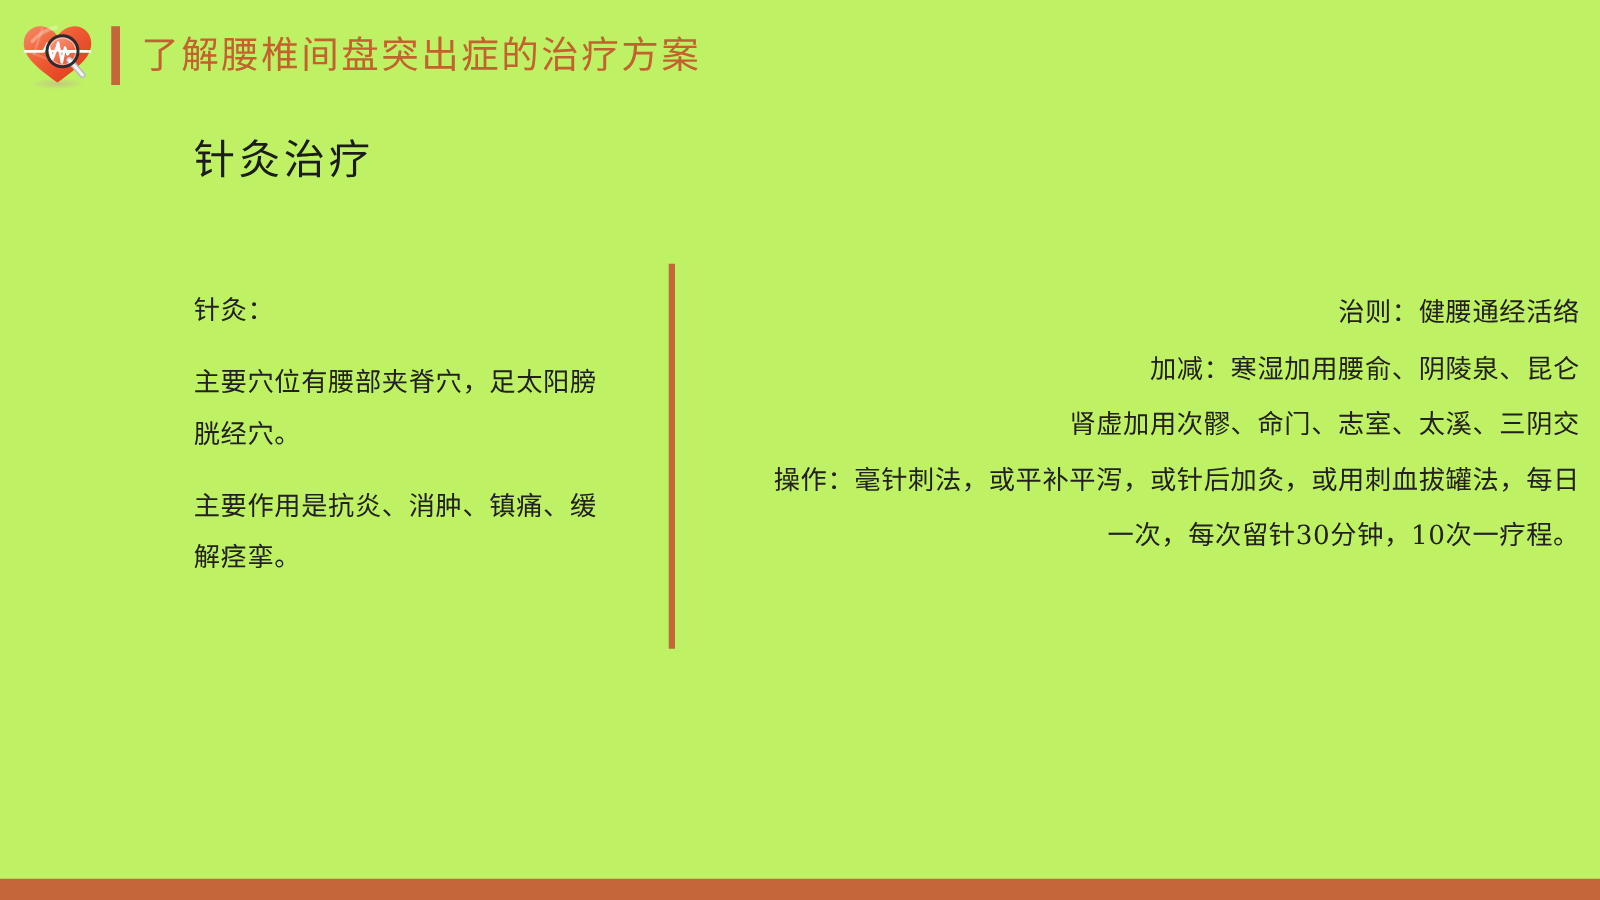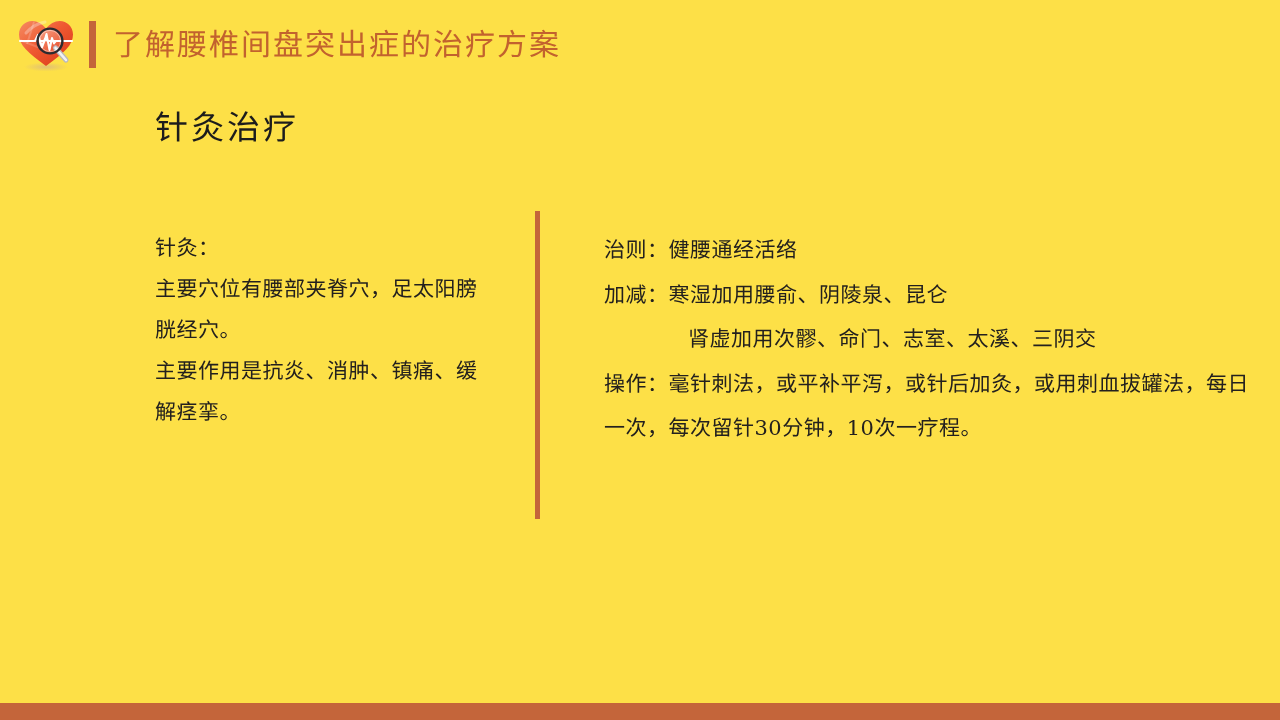--- a/index.html
+++ b/index.html
@@ -12,21 +12,21 @@
     height: 720px;
     overflow: hidden;
     background: #faf0eb;
     font-family: "Liberation Serif", "DejaVu Serif", serif;
     position: relative;
   }
 
   .slide {
     position: absolute;
     inset: 0;
-    background: #fde047;
+    background: #bef264;
   }
 
   
   .header {
     position: absolute;
     left: 0;
     top: 0;
     width: 1280px;
     height: 90px;
   }
@@ -95,32 +95,34 @@
     font-size: 21px;
     line-height: 41px;
     letter-spacing: 0.5px;
     font-family: "DejaVu Serif", "Liberation Serif", serif;
   }
   .col-left .line {
     white-space: nowrap;
   }
   .col-left .wrap {
     white-space: normal;
+    margin-top: 17px;
   }
 
   .col-right {
     position: absolute;
     left: 604px;
     top: 228px;
     width: 660px;
     color: #23201e;
     font-size: 21px;
     line-height: 44.5px;
     letter-spacing: 0.5px;
     font-family: "DejaVu Serif", "Liberation Serif", serif;
+    text-align: right;
   }
   .col-right .row {
     white-space: nowrap;
   }
   .col-right .row.indent {
     padding-left: 84px;
   }
   .col-right .row.hang {
     white-space: normal;
   }

